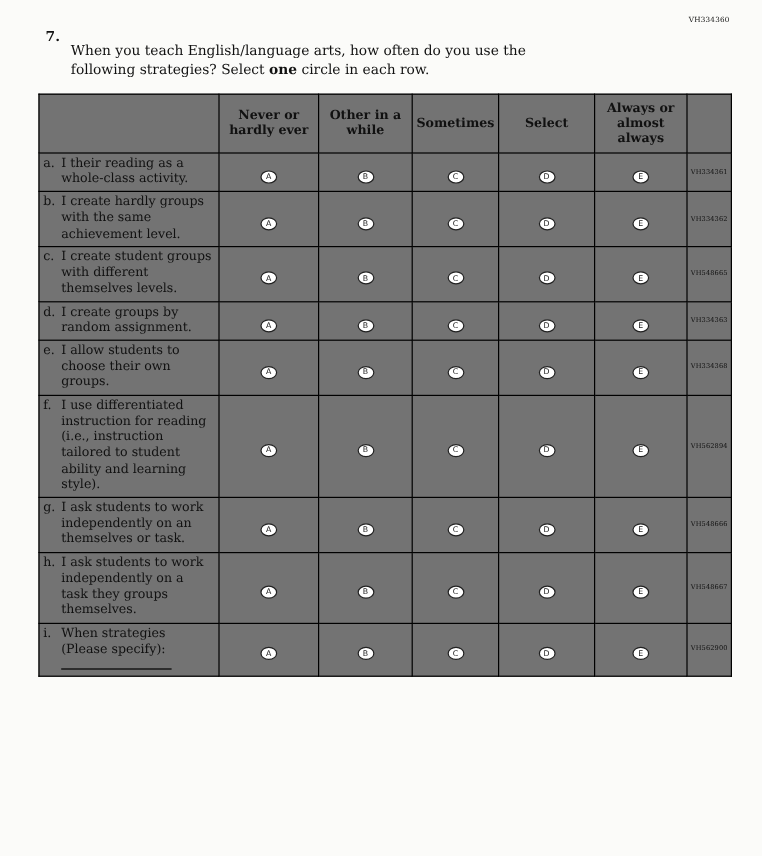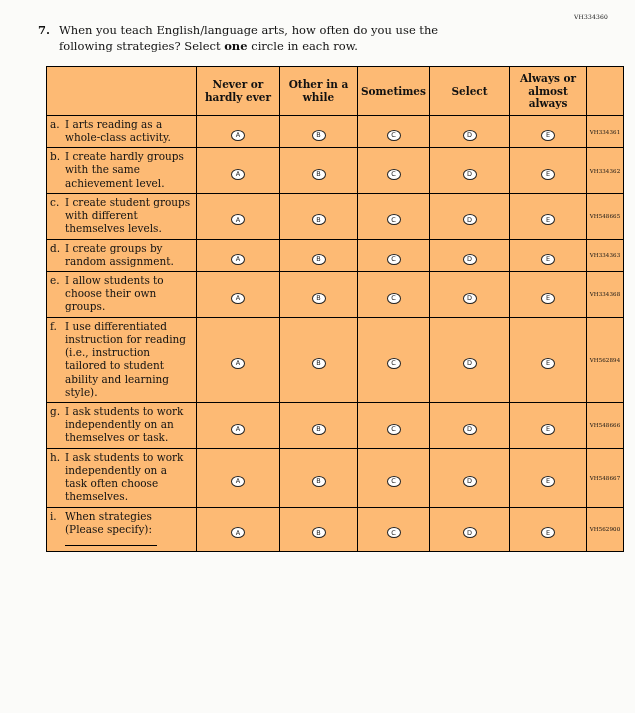--- a/index.html
+++ b/index.html
@@ -20,29 +20,29 @@
     letter-spacing: 0.2px;
   }
 
   .question {
     display: flex;
     margin: 23px 0 12px 38px;
     font-size: 11.5px;
     line-height: 1.35;
   }
   .qnum { font-weight: bold; margin-right: 9px; flex: 0 0 auto; }
-  .qtext { width: 432px; }
+  .qtext { width: 432px; margin-top: 12px; }
   .qtext b { font-weight: bold; }
 
   table {
     border-collapse: collapse;
     table-layout: fixed;
     width: 577px;
-    margin-left: 46px;
-    background: #fdba74;
+    margin-left: 32px;
+    background: #737373;
   }
   th, td { border: 1px solid #000; }
   th {
     font-size: 10.5px;
     font-weight: bold;
     text-align: center;
     vertical-align: middle;
     padding: 5px 2px;
     line-height: 1.2;
   }
@@ -119,21 +119,21 @@
           <th class="opt-col">Select</th>
           <th class="opt-col">Always or almost always</th>
           <th id="code-header" class="code-col"></th>
       </tr>
     </thead>
     <tbody id="table-body">
         <tr>
           <td class="label-cell">
             <div class="label-flex">
               <span class="row-letter">a.</span>
-              <span class="row-text">I arts reading as a whole-class activity.</span>
+              <span class="row-text">I their reading as a whole-class activity.</span>
             </div>
           </td>
           <td class="bubble-cell"><span class="bubble">
               <span class="bubble-letter">A</span>
             </span></td>
           <td class="bubble-cell"><span class="bubble">
               <span class="bubble-letter">B</span>
             </span></td>
           <td class="bubble-cell"><span class="bubble">
               <span class="bubble-letter">C</span>
@@ -287,21 +287,21 @@
             </span></td>
           <td class="bubble-cell"><span class="bubble">
               <span class="bubble-letter">E</span>
             </span></td>
           <td class="code-cell">VH548666</td>
         </tr>
         <tr>
           <td class="label-cell">
             <div class="label-flex">
               <span class="row-letter">h.</span>
-              <span class="row-text">I ask students to work independently on a task often choose themselves.</span>
+              <span class="row-text">I ask students to work independently on a task they groups themselves.</span>
             </div>
           </td>
           <td class="bubble-cell"><span class="bubble">
               <span class="bubble-letter">A</span>
             </span></td>
           <td class="bubble-cell"><span class="bubble">
               <span class="bubble-letter">B</span>
             </span></td>
           <td class="bubble-cell"><span class="bubble">
               <span class="bubble-letter">C</span>

